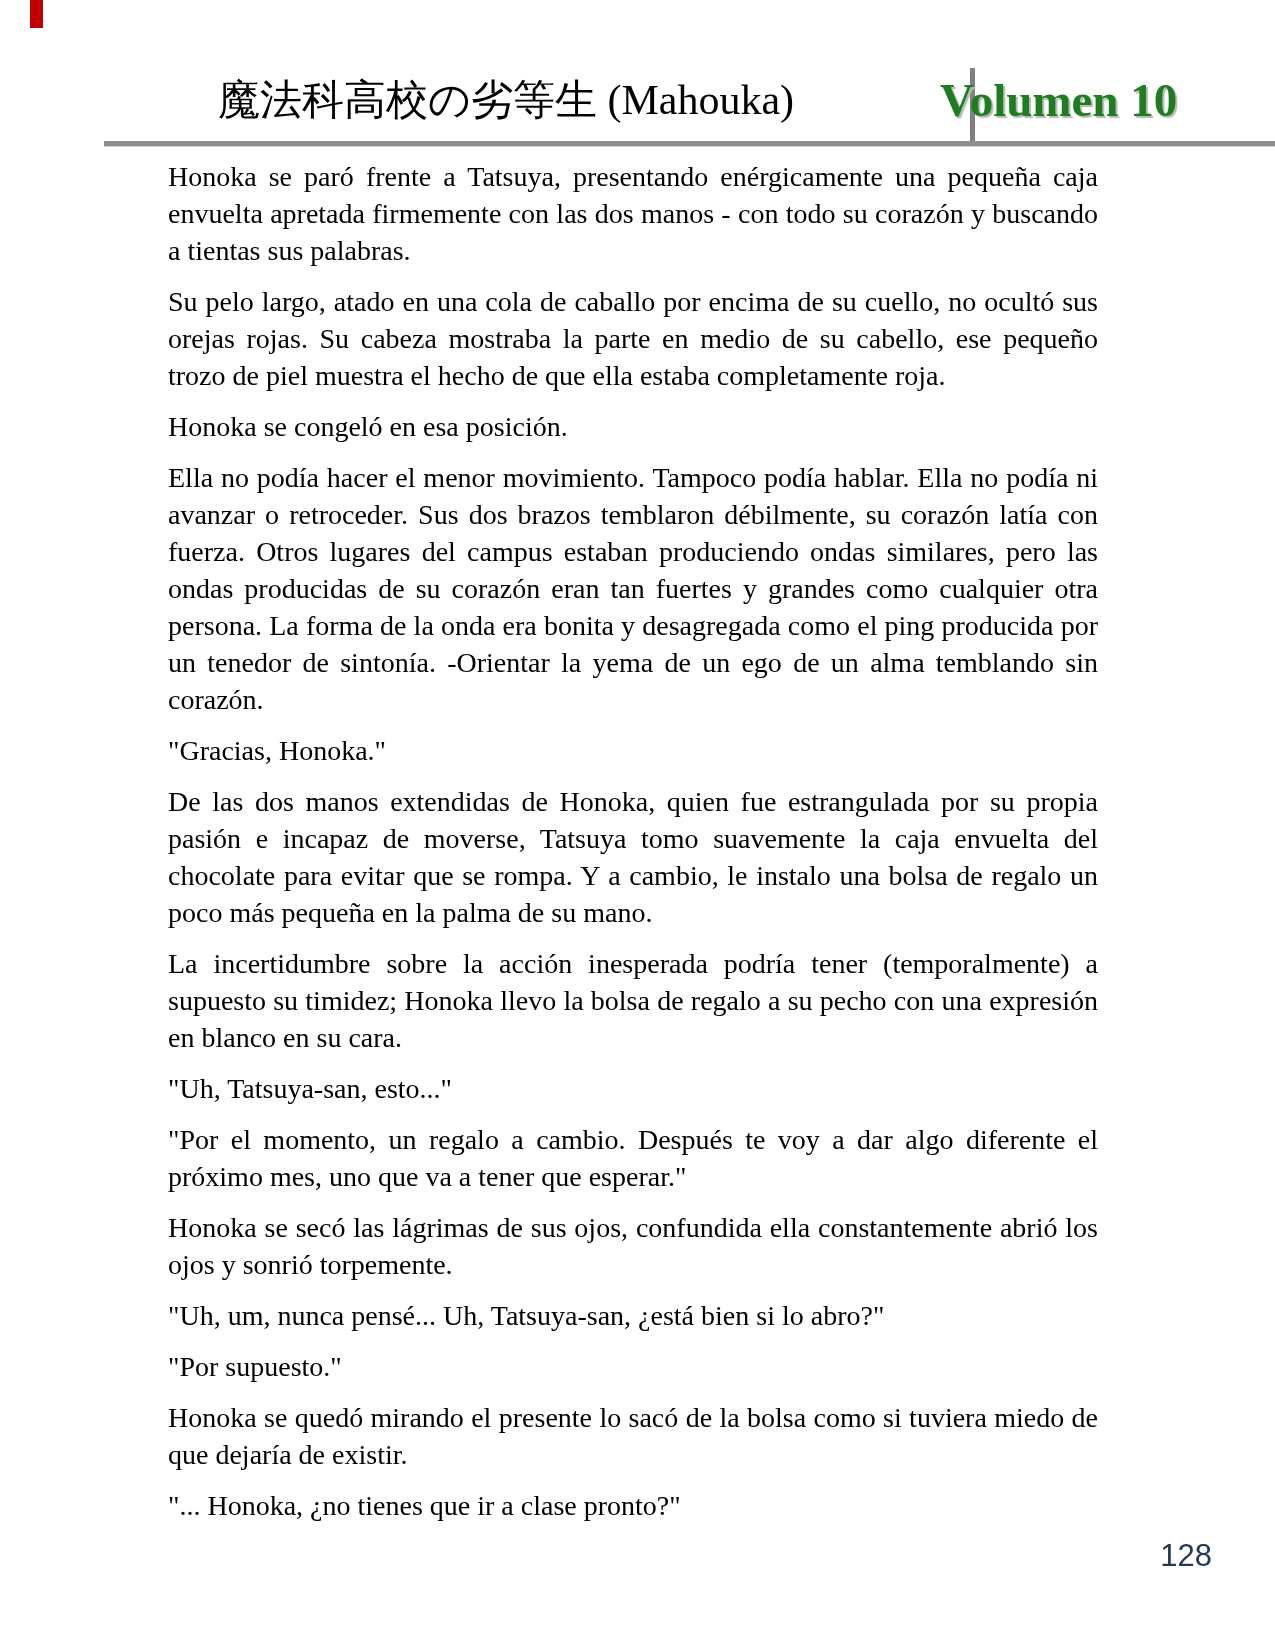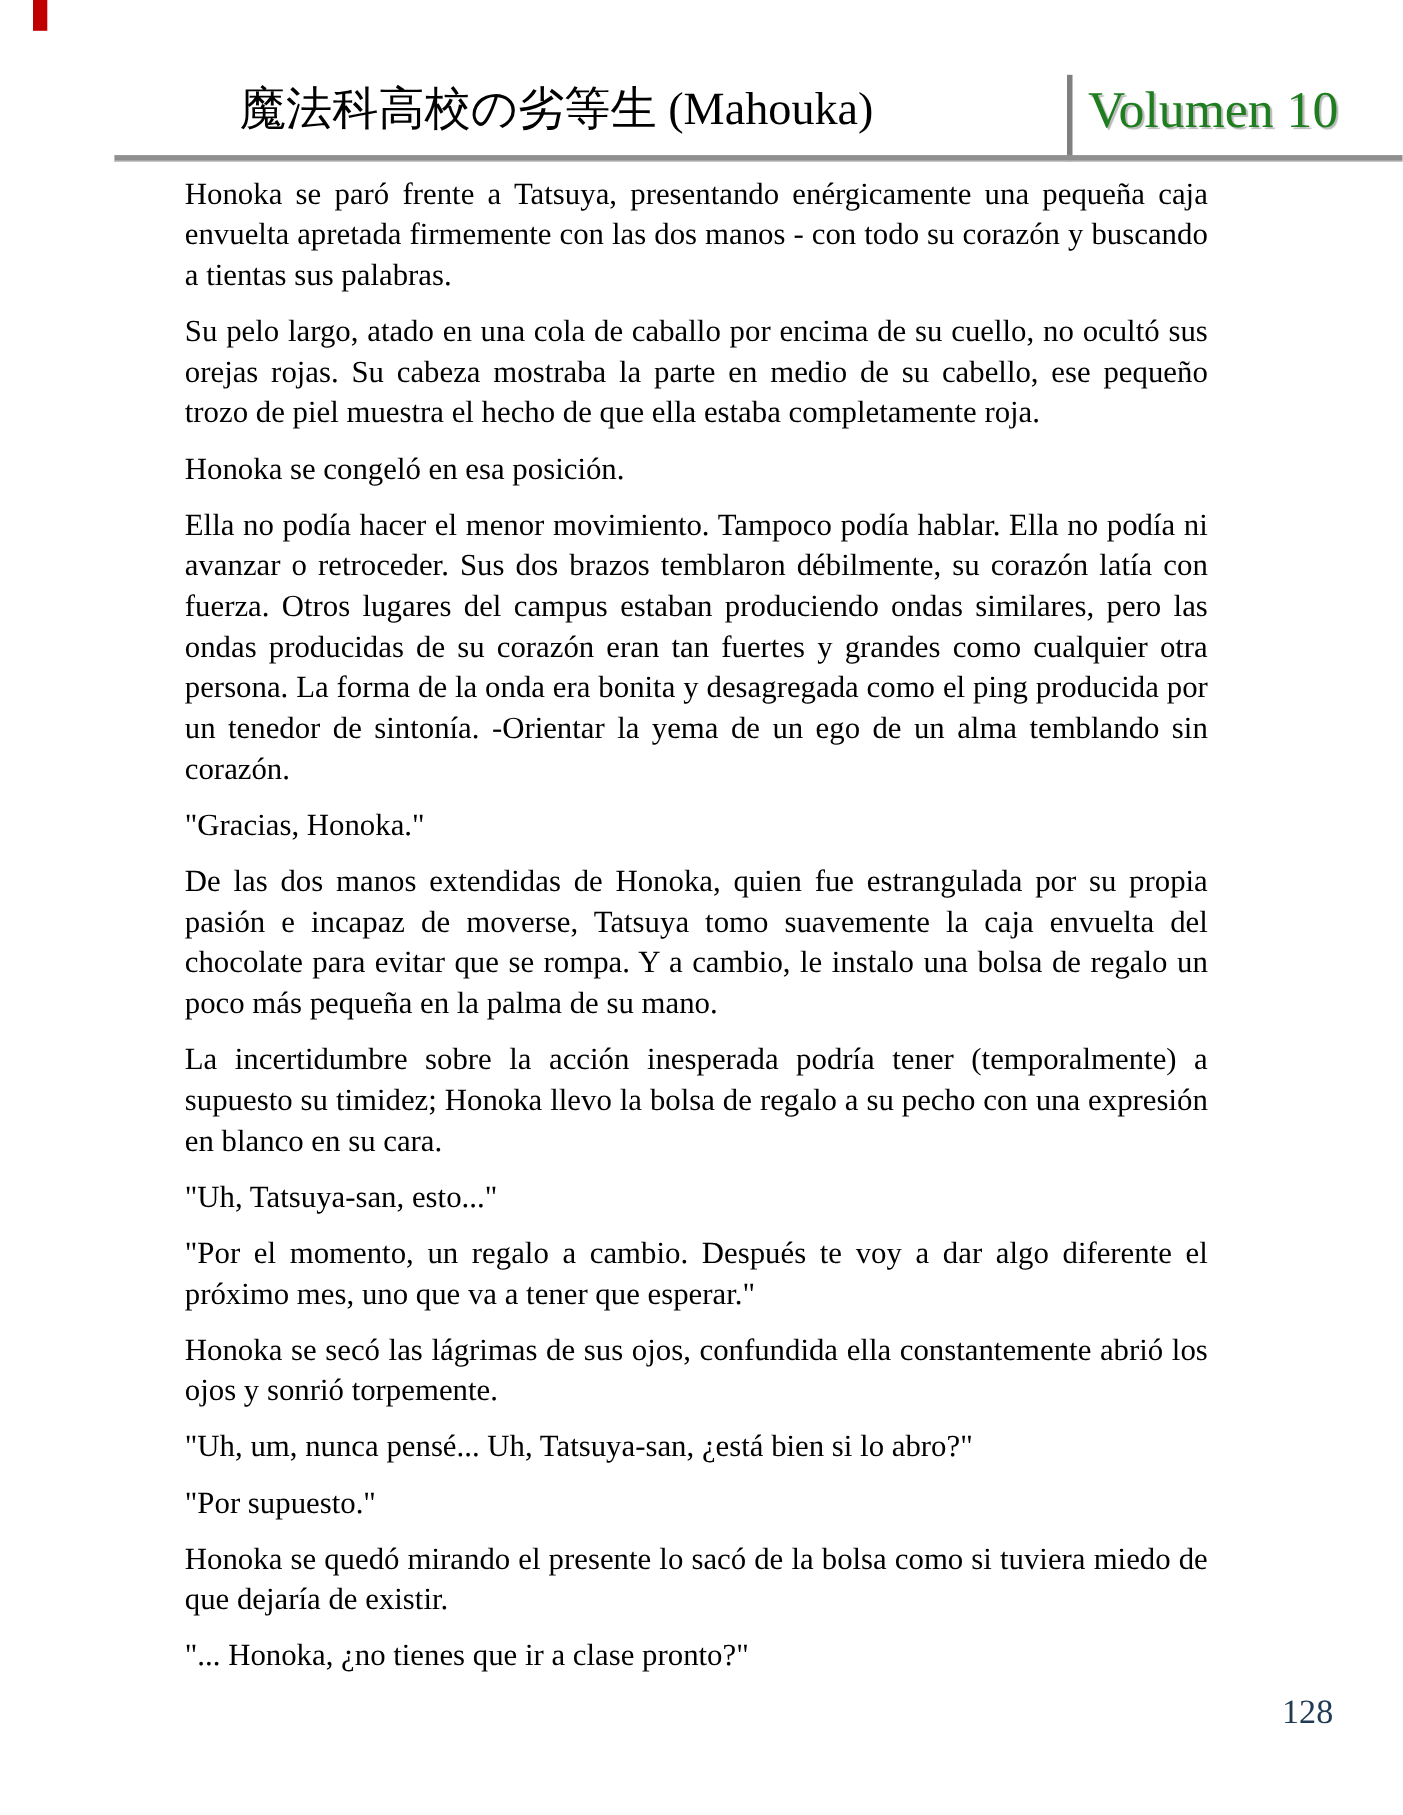--- a/index.html
+++ b/index.html
@@ -38,25 +38,25 @@
     position: absolute;
     left: 938px;
     top: 68px;
     width: 5px;
     height: 79px;
     background: #808080;
   }
 
   .volume-label {
     position: absolute;
-    left: 957px;
+    left: 908px;
     top: 70px;
     font-size: 47px;
     line-height: 60px;
-    font-weight: normal;
+    font-weight: bold;
     white-space: nowrap;
     text-shadow: 2px 2px 1px #b8b8b8;
   }
 
   .header-rule {
     position: absolute;
     left: 72px;
     top: 141px;
     width: 1198px;
     height: 5px;
@@ -78,21 +78,21 @@
     text-align: justify;
     text-justify: inter-word;
   }
 
   .page-number {
     position: absolute;
     left: 1130px;
     top: 1538px;
     width: 82px;
     text-align: right;
-    font-family: Liberation Serif, serif;
+    font-family: Liberation Sans, sans-serif;
     font-size: 31px;
     line-height: 36px;
   }
 </style>
 </head>
 <body>
 
 <div class="red-mark" style="background: rgb(192, 0, 0);"></div>
 
 <div class="doc-header">

